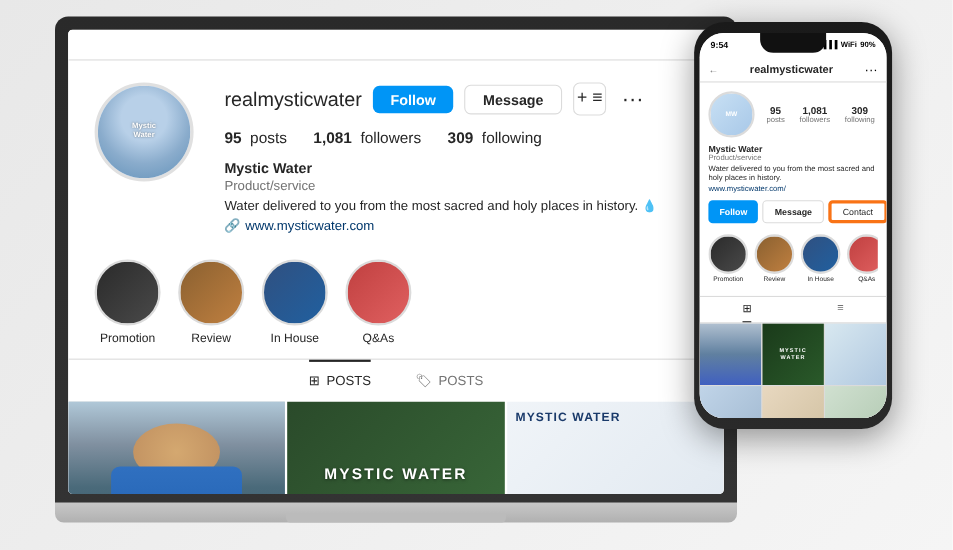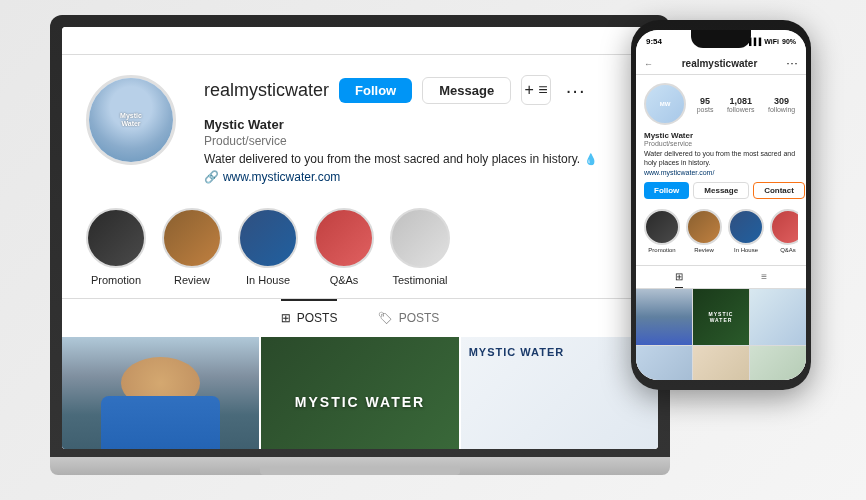--- a/index.html
+++ b/index.html
@@ -542,25 +542,25 @@
       border-radius: 4px;
       padding: 3px 10px;
       font-size: 8px;
       font-weight: 600;
       cursor: pointer;
     }
 
     .ig-m-btn-contact {
       background: #fff;
       color: #262626;
-      border: 1px solid #f97316;
+      border: 3px solid #f97316;
       border-radius: 4px;
       padding: 3px 10px;
       font-size: 8px;
-      font-weight: 700;
+      font-weight: 400;
       cursor: pointer;
     }
 
     .ig-m-stories {
       display: flex;
       gap: 6px;
       padding: 4px 0;
       overflow-x: hidden;
     }
 
@@ -667,20 +667,34 @@
 
             <div class="ig-profile-info">
               <div class="ig-username-row">
                 <span class="ig-username">realmysticwater</span>
                 <button class="ig-btn-follow">Follow</button>
                 <button class="ig-btn-message">Message</button>
                 <div class="ig-btn-add">+&nbsp;≡</div>
                 <span class="ig-btn-more">···</span>
               </div>
 
+              <div class="ig-stats-row">
+                <span class="ig-stat">
+                  <strong>95</strong>
+                  &nbsp;<span>posts</span>
+                </span>
+                <span class="ig-stat">
+                  <strong>1,081</strong>
+                  &nbsp;<span>followers</span>
+                </span>
+                <span class="ig-stat">
+                  <strong>309</strong>
+                  &nbsp;<span>following</span>
+                </span>
+              </div>
 
               <div class="ig-bio-name">Mystic Water</div>
               <div class="ig-bio-type">Product/service</div>
               <div class="ig-bio-text">
                 <span>Water delivered to you from the most sacred and holy places in history.</span>
                 <span class="drop-icon">💧</span>
               </div>
               <div class="ig-bio-link">
                 <span>🔗</span>
                 <span>www.mysticwater.com</span>
@@ -697,24 +711,20 @@
               <div class="ig-story-circle story-review"></div>
               <span class="ig-story-label">Review</span>
             </div>
             <div class="ig-story-item">
               <div class="ig-story-circle story-inhouse"></div>
               <span class="ig-story-label">In House</span>
             </div>
             <div class="ig-story-item">
               <div class="ig-story-circle story-qa"></div>
               <span class="ig-story-label">Q&amp;As</span>
-            </div>
-            <div class="ig-story-item">
-              <div class="ig-story-circle story-testimonial"></div>
-              <span class="ig-story-label">Testimonial</span>
             </div>
           </div>
 
           <div class="ig-tabs-row">
             <div class="ig-tab active">
               <span>⊞</span>
               <span>POSTS</span>
             </div>
             <div class="ig-tab">
               <span>🏷</span>

